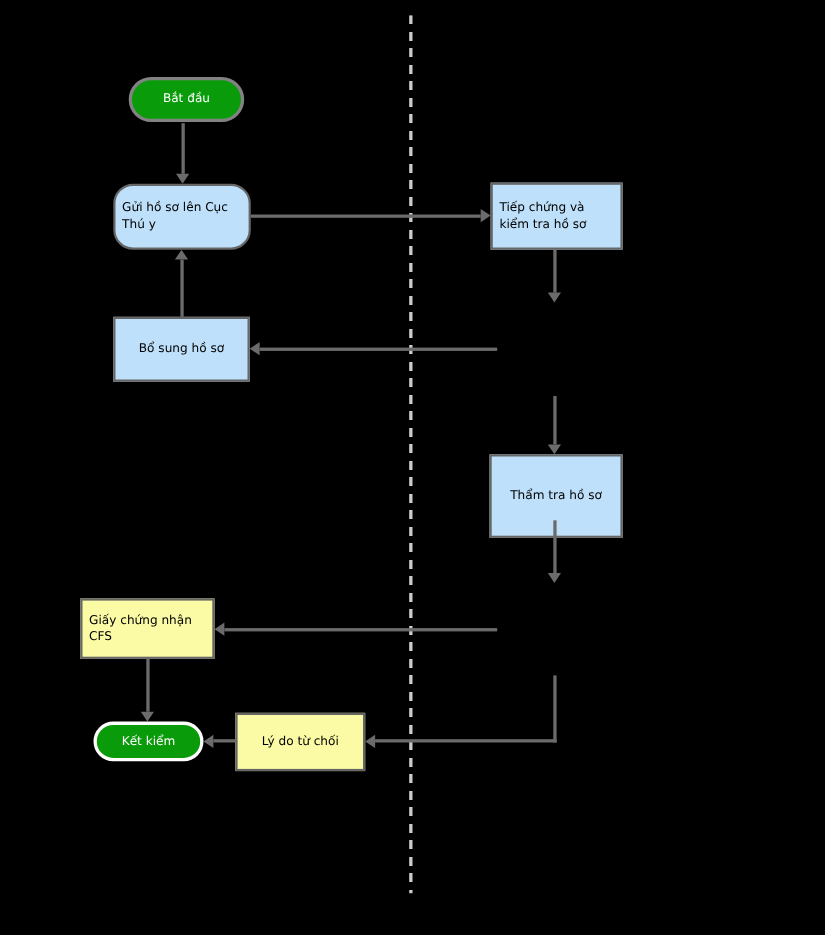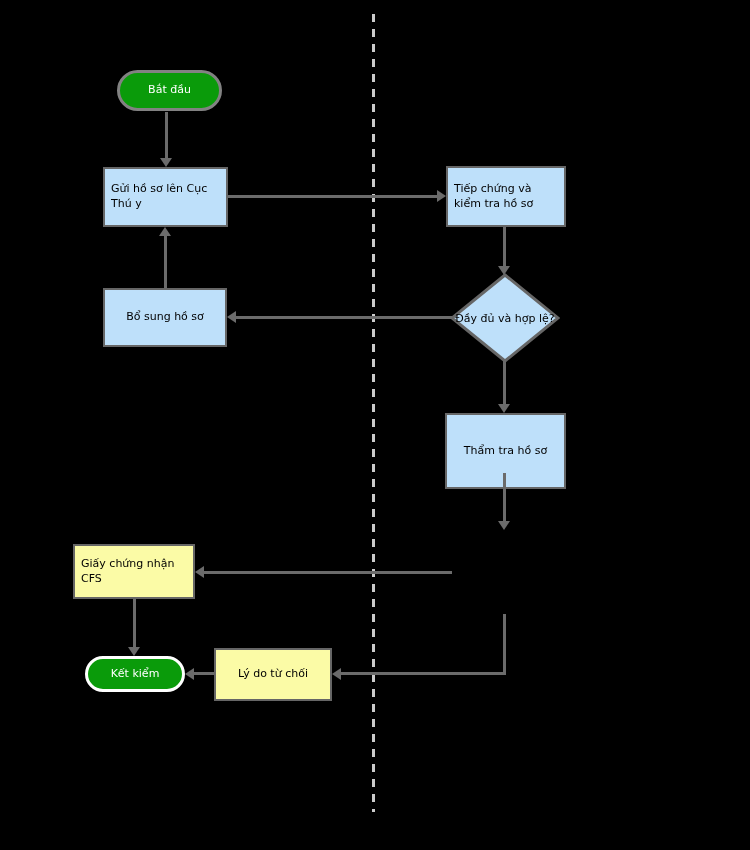--- a/index.html
+++ b/index.html
@@ -86,38 +86,32 @@
 <body>
 
 <div class="canvas">
 
   <div class="lane-divider"></div>
 
   <div class="node terminator start" style="left:117px; top:70px; width:105px; height:41px;">
     <span>Bắt đầu</span>
   </div>
 
-  <div class="node process" style="left:103px; top:167px; width:125px; height:60px;">
+  <div class="node process" style="left:103px; top:167px; width:125px; height:60px;border-radius:18px;">
     <span>Gửi hồ sơ lên Cục Thú y</span>
   </div>
 
   <div class="node process" style="left:103px; top:288px; width:124px; height:59px;">
     <span>Bổ sung hồ sơ</span>
   </div>
 
   <div class="node process" style="left:446px; top:166px; width:120px; height:61px;">
     <span>Tiếp chứng và kiểm tra hồ sơ</span>
   </div>
 
-  <div class="diamond-wrap" style="left:450px; top:273px; width:110px; height:90px;">
-    <svg width="110" height="90" viewBox="0 0 110 90">
-      <polygon points="55,2 108,45 55,88 2,45"></polygon>
-    </svg>
-    <span class="diamond-label">Đầy đủ và hợp lệ?</span>
-  </div>
 
   <div class="node process" style="left:445px; top:413px; width:121px; height:76px;">
     <span>Thẩm tra hồ sơ</span>
   </div>
 
 
   <div class="node artifact" style="left:214px; top:648px; width:118px; height:53px;">
     <span>Lý do từ chối</span>
   </div>
 

